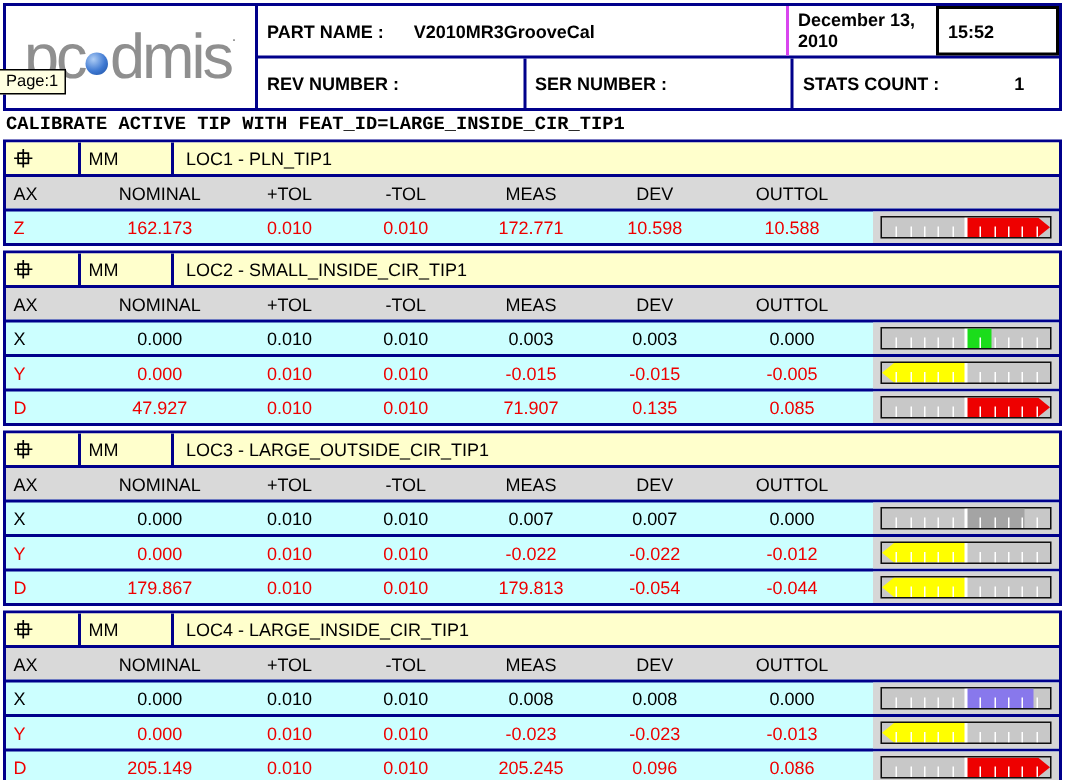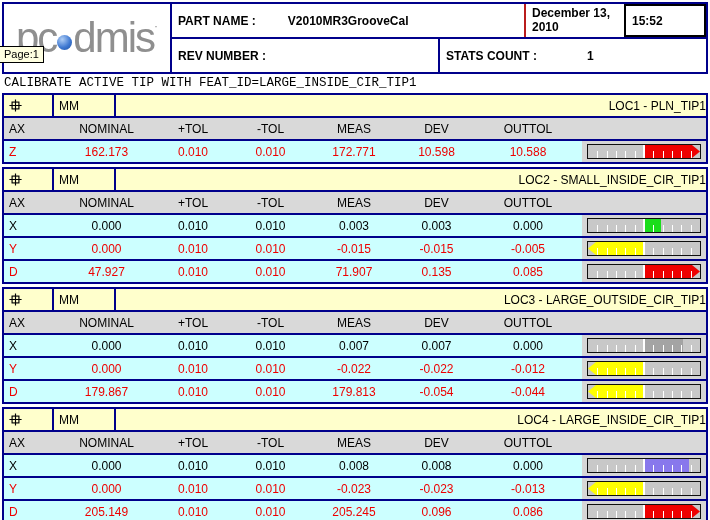--- a/index.html
+++ b/index.html
@@ -16,39 +16,39 @@
   .logo-dot{display:inline-block;width:15px;height:15px;border-radius:50%;
     background:radial-gradient(circle at 35% 30%,#aecdf5,#3f79d2 55%,#1b4fa0);
     margin:0 1px;vertical-align:2px;}
   .logo-tm{font-size:12px;vertical-align:22px;letter-spacing:0;}
   .page-tooltip{position:absolute;left:-5px;top:42px;background:#FFFFE1;border:1px solid #000;
     font-size:11px;padding:1px 4px 2px 4px;color:#000;z-index:5;}
   .header-right{flex:1;display:flex;flex-direction:column;}
   .hrow{display:flex;flex:1;}
   .hrow1{border-bottom:2px solid #00008B;}
   .hcell{display:flex;align-items:center;padding:0 6px;font-size:12px;font-weight:bold;color:#000;}
-  .part-cell{flex:1;border-right:2px solid #b91c1c;}
-  .part-value{margin-left:32px;}
+  .part-cell{flex:1;border-right:2px solid #d946ef;}
+  .part-value{margin-left:20px;}
   .date-cell{width:86px;line-height:1.15;}
   .time-cell{width:66px;border:2px solid #000;}
   .rev-cell{flex:1;border-right:2px solid #00008B;}
   .ser-cell{flex:1;border-right:2px solid #00008B;}
   .stats-cell{flex:1;gap:36px;}
   .stats-value{margin-left:14px;}
 
   
-  .cmd-line{font-family:"Liberation Mono",monospace;font-weight:normal;font-size:12.5px;
+  .cmd-line{font-family:"Liberation Mono",monospace;font-weight:bold;font-size:12.5px;
     color:#000;padding:2px 0 1px 2px;height:16px;white-space:nowrap;}
 
   
   .dim-section{border:2px solid #00008B;margin-bottom:3px;background:#fff;}
   .sec-head{display:flex;height:21px;background:#FFFFCC;}
   .icon-cell{width:50px;border-right:2px solid #00008B;display:flex;align-items:center;padding-left:5px;box-sizing:border-box;}
   .mm-cell{width:62px;border-right:2px solid #00008B;display:flex;align-items:center;padding-left:5px;box-sizing:border-box;font-size:12px;color:#000;}
-  .title-cell{flex:1;display:flex;align-items:center;padding-left:8px;font-size:12px;color:#000;justify-content:flex-end;}
+  .title-cell{flex:1;display:flex;align-items:center;padding-left:8px;font-size:12px;color:#000;}
   .col-head{display:flex;height:21px;background:#D9D9D9;border-top:2px solid #00008B;align-items:center;font-size:12px;color:#000;}
   .data-row{display:flex;height:21px;background:#CCFFFF;border-top:2px solid #00008B;align-items:center;font-size:12px;color:#000;}
   .data-row.out{color:#EE0000;}
   .c{display:inline-block;text-align:center;overflow:hidden;white-space:nowrap;}
   .w0{width:55px;text-align:left;padding-left:5px;box-sizing:border-box;}
   .w1{width:95px;}.w2{width:78px;}.w3{width:77px;}.w4{width:90px;}.w5{width:75px;}.w6{width:108px;}
   .graph-spacer{flex:1;}
   .graph-cell{flex:1;align-self:stretch;background:#D6D6D6;display:flex;align-items:center;}
 
   
@@ -81,20 +81,23 @@
         <div class="hcell date-cell">
           <span>December 13, 2010</span>
         </div>
         <div class="hcell time-cell">
           <span>15:52</span>
         </div>
       </div>
       <div class="hrow">
         <div class="hcell rev-cell">
           <span>REV NUMBER :</span>
+        </div>
+        <div class="hcell ser-cell">
+          <span>SER NUMBER :</span>
         </div>
         <div class="hcell stats-cell">
           <span>STATS COUNT :</span>
           <span class="stats-value">1</span>
         </div>
       </div>
     </div>
   </div>
 
   <div class="cmd-line">CALIBRATE ACTIVE TIP WITH FEAT_ID=LARGE_INSIDE_CIR_TIP1</div>

